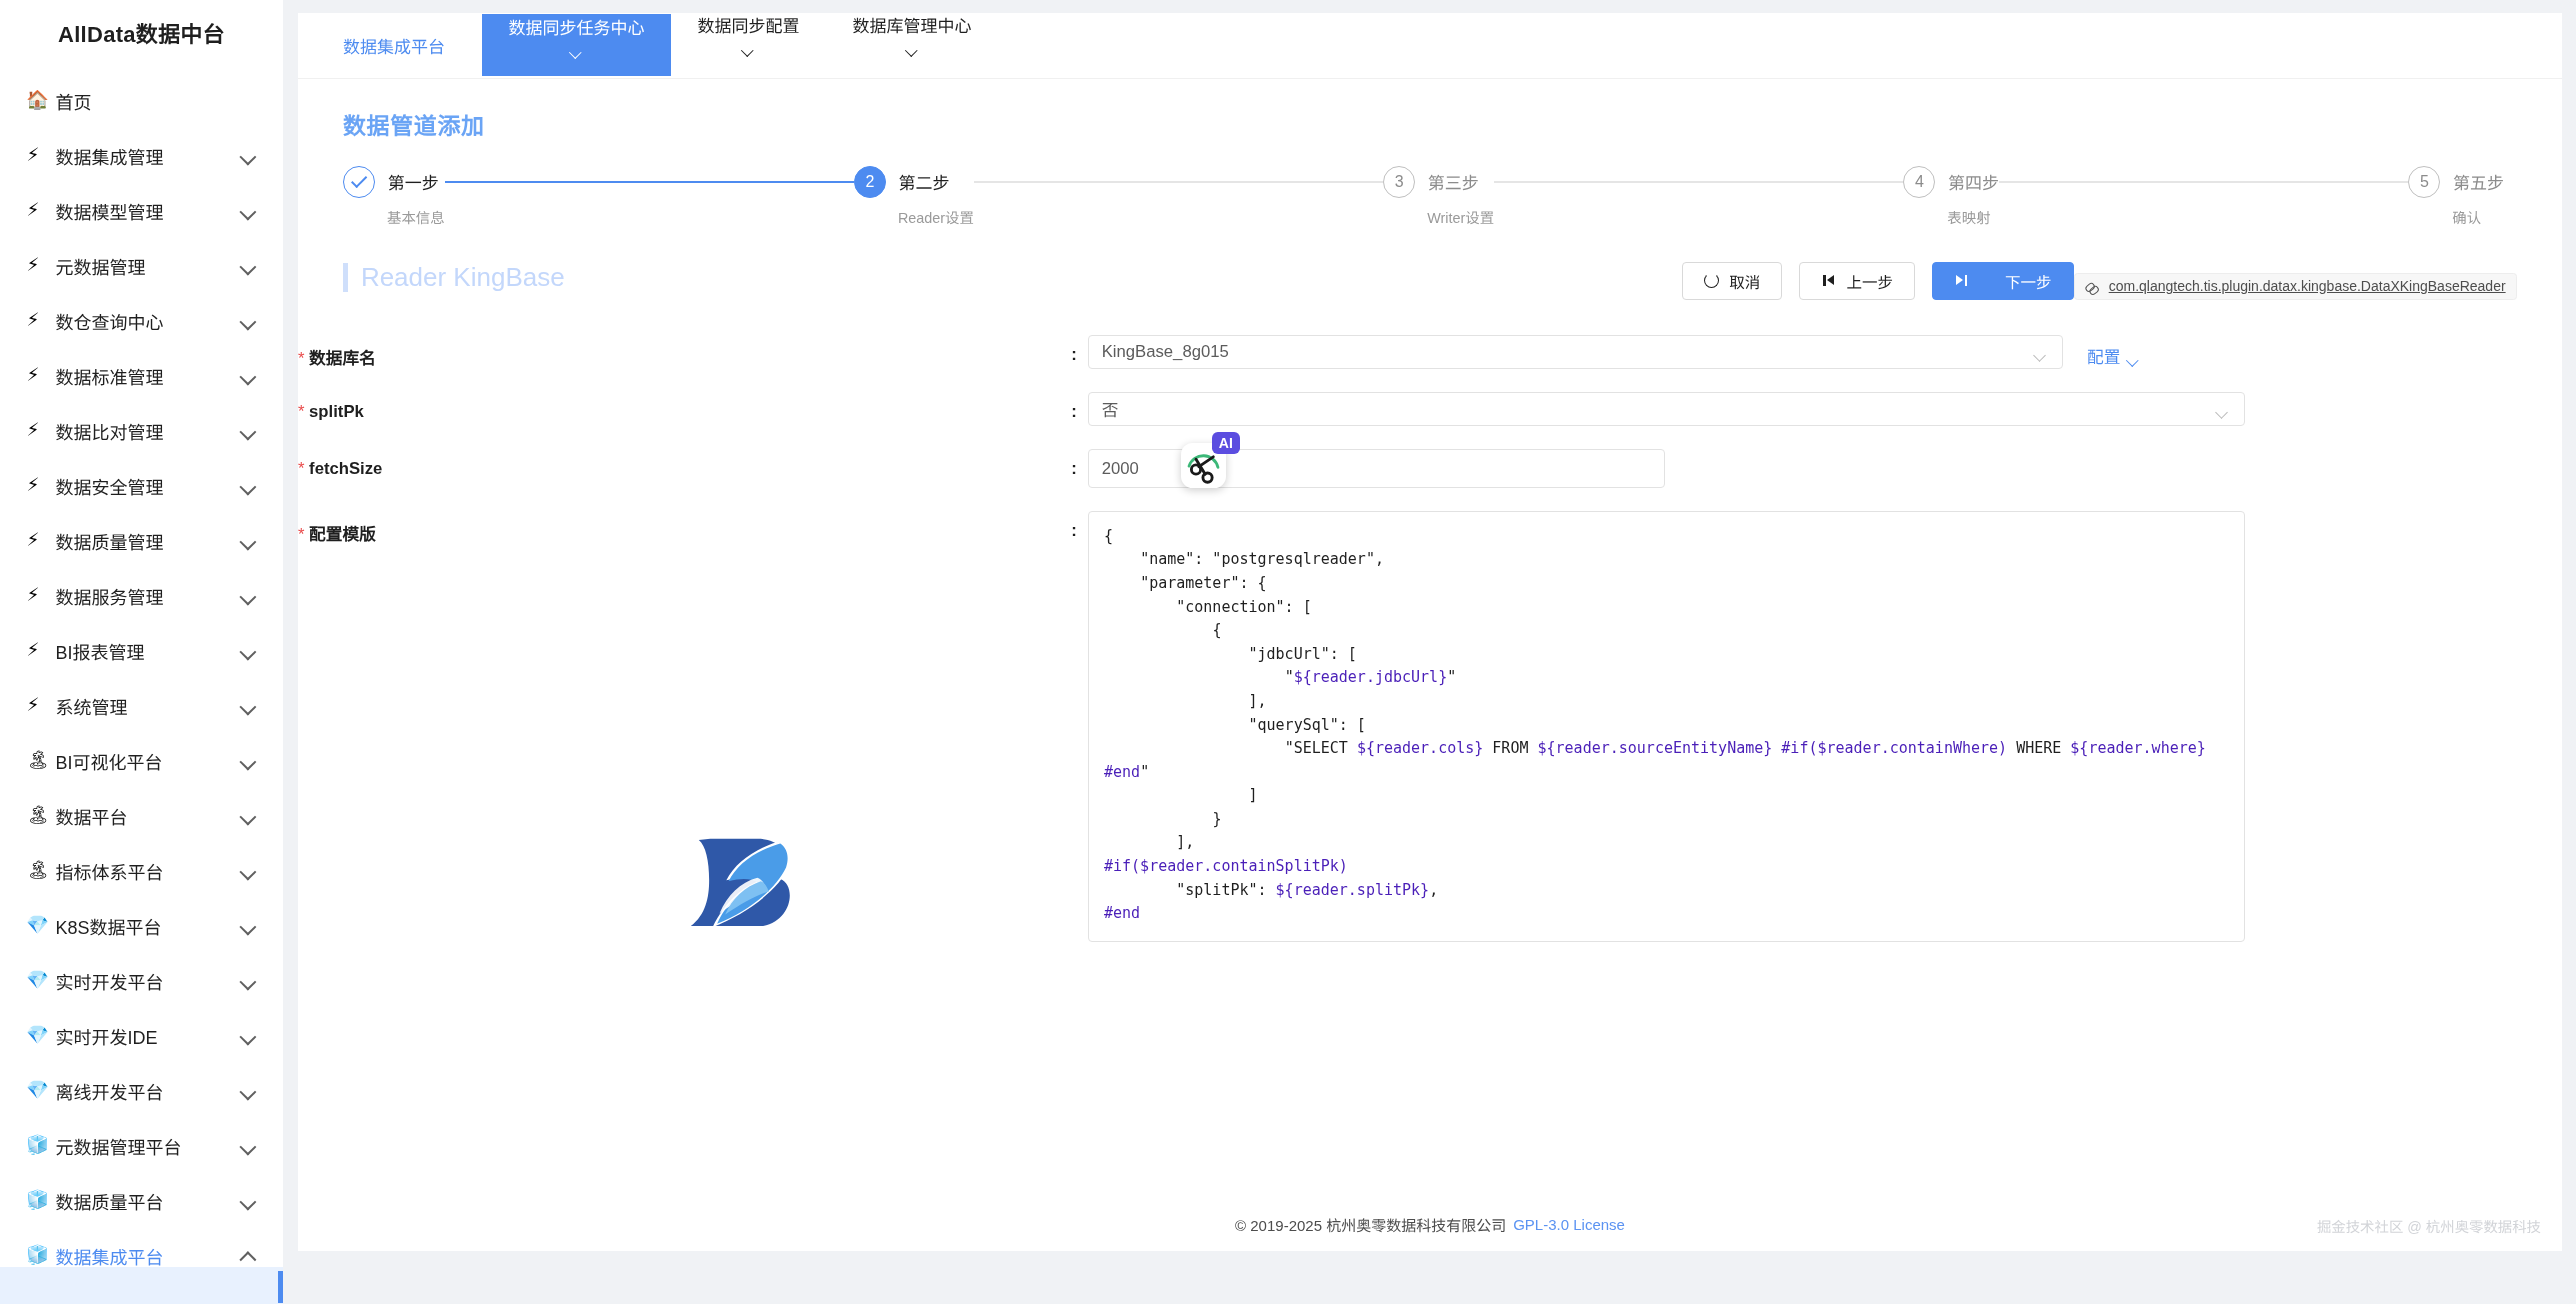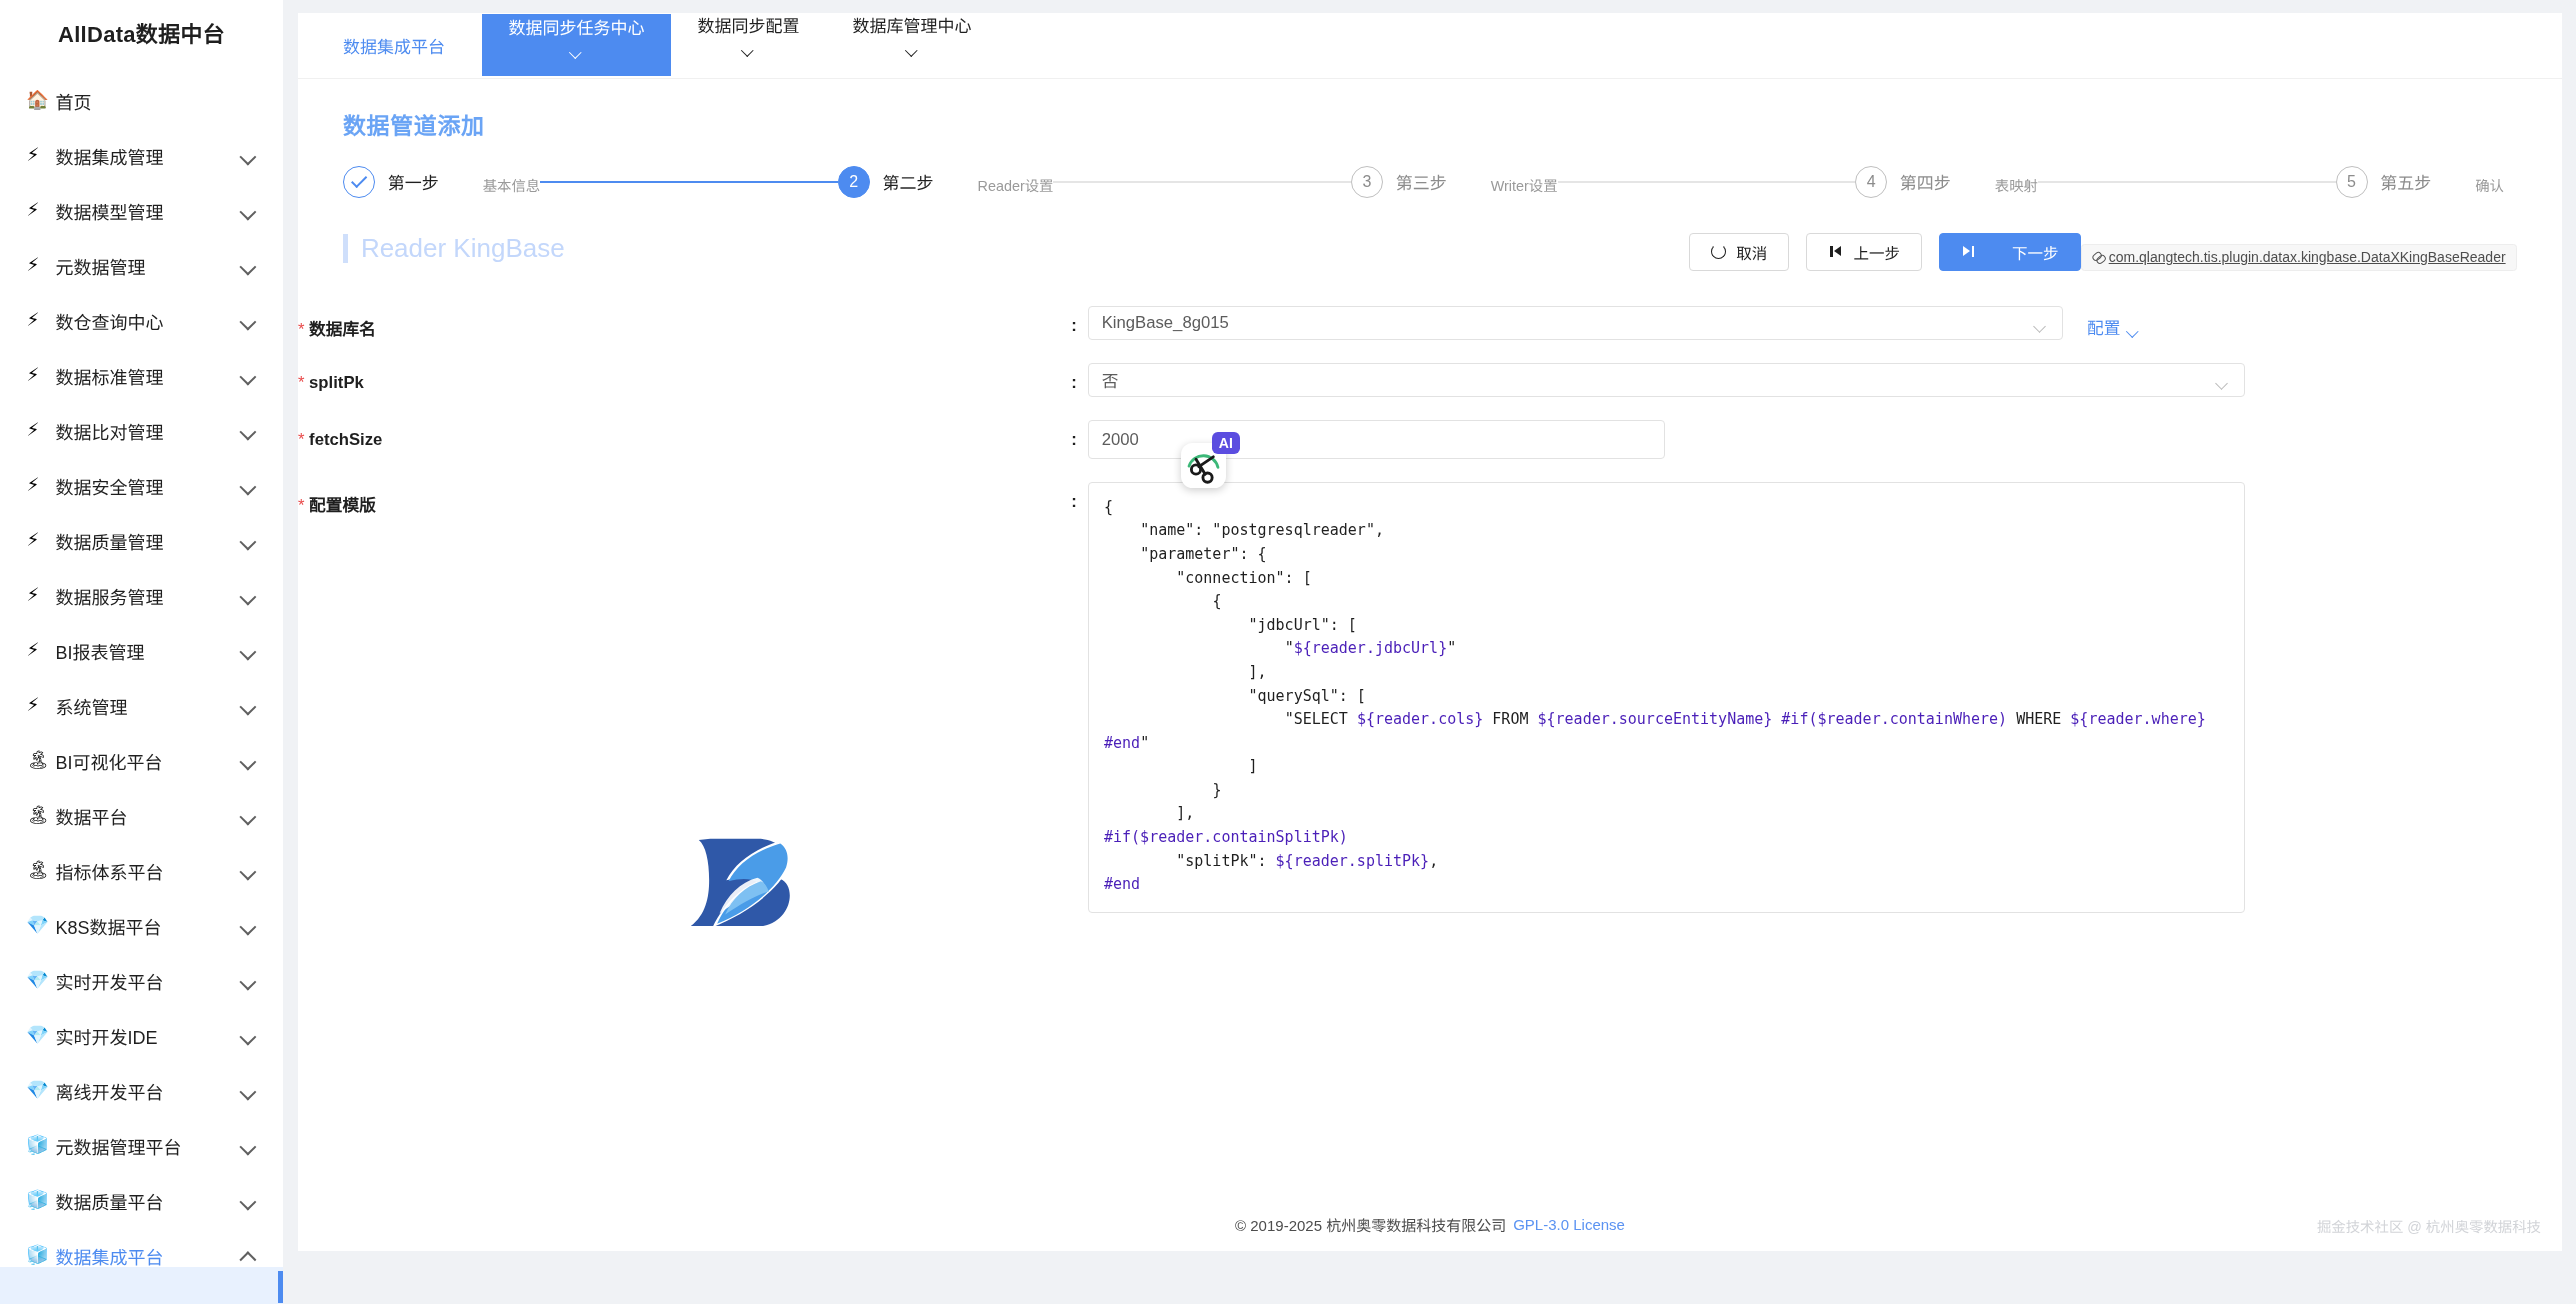--- a/index.html
+++ b/index.html
@@ -91,21 +91,21 @@
   
   .page-title {
     color: #6aa4f5; font-size: 23px; font-weight: 700;
     padding: 28px 0 0 45px; letter-spacing: 0.6px;
   }
 
   
   .steps {
     display: flex; align-items: flex-start; margin: 25px 58px 0 45px;
   }
-  .step { display: flex; flex-direction: row; position: relative; }
+  .step { display: flex; flex-direction: column; position: relative; }
   .step-top { display: flex; align-items: center; }
   .step-circle {
     width: 32px; height: 32px; border-radius: 50%; border: 1.7px solid #bfbfbf;
     color: #8c8c8c; display: flex; align-items: center; justify-content: center;
     font-size: 16px; flex: 0 0 32px; background: #fff;
   }
   .step.done .step-circle { border-color: #4d8bf0; color: #4d8bf0; }
   .step.current .step-circle {
     background: #4d8bf0; border-color: #4d8bf0; color: #ffffff;
   }
@@ -164,22 +164,22 @@
     content:""; position:absolute; right:2.3px; top:1.7px; width:2.3px; height:11.5px;
     background: currentColor;
   }
   .ic-next::after {
     content:""; position:absolute; right:5.8px; top:1.7px;
     border-top:5.8px solid transparent; border-bottom:5.8px solid transparent;
     border-left:7.5px solid currentColor;
   }
   .clazz-tag {
     margin-top: 10.4px; background: #f7f7f7; border: 0.6px solid #ededed;
-    border-radius: 3.5px; padding: 4.6px 10.4px; display: flex; align-items: center;
-    gap: 4px; font-size: 14px; color: #4d4d4d; white-space: nowrap;
+    border-radius: 3.5px; padding: 4.6px 10.4px; display: flex; align-items: flex-end;
+    gap: 11px; font-size: 14px; color: #4d4d4d; white-space: nowrap;
   }
   .clazz-tag .lbl { text-decoration: underline; }
   .ic-link {
     display:inline-block; width:12.7px; height:12.7px; position:relative;
   }
   .ic-link::before, .ic-link::after {
     content:""; position:absolute; width:8px; height:4.6px;
     border:1.7px solid #555; border-radius:3.5px;
   }
   .ic-link::before { left:0; top:2.3px; transform: rotate(-40deg); }

